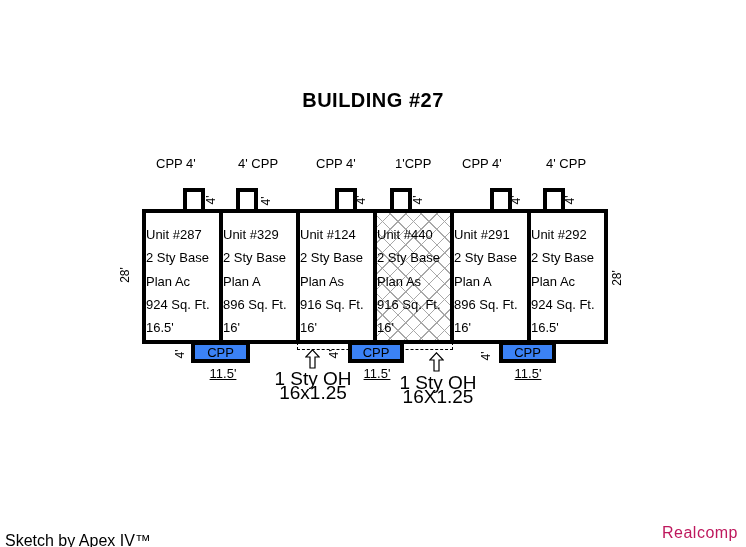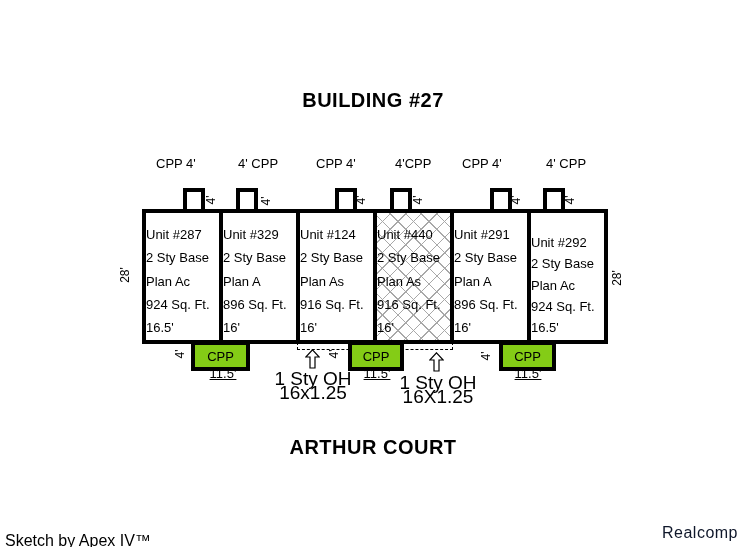--- a/index.html
+++ b/index.html
@@ -9,21 +9,21 @@
   .title{top:89px;left:0;width:746px;text-align:center;font-weight:bold;
     font-size:20px;letter-spacing:.5px;}
   .street{top:436px;left:0;width:746px;text-align:center;font-weight:bold;
     font-size:20px;letter-spacing:.5px;}
   
   .bldg{left:142px;top:209px;width:466px;height:135px;border:4px solid #000;
     box-sizing:border-box;display:flex;background:#fff;}
   .unit{flex:1 1 0;border-right:4px solid #000;box-sizing:border-box;
     display:flex;flex-direction:column;justify-content:space-between;
     font-size:13px;padding:14px 0 5px;}
-  .unit:last-child{border-right:none;margin-top:8px;}
+  .unit:last-child{border-right:none;}
   .unit div{white-space:nowrap;}
   .hatched{background-image:
     repeating-linear-gradient(45deg,transparent 0,transparent 10px,#a8a8a8 10px,#a8a8a8 11px),
     repeating-linear-gradient(-45deg,transparent 0,transparent 10px,#a8a8a8 10px,#a8a8a8 11px);}
   
   .chim{position:absolute;top:188px;width:22px;height:25px;border:4px solid #000;
     background:#fff;box-sizing:border-box;}
   .c1{left:183px}.c2{left:236px}.c3{left:335px}.c4{left:390px}.c5{left:490px}.c6{left:543px}
   .chimlbl{position:absolute;top:156px;font-size:13px;white-space:nowrap;}
   .l1{left:156px}.l2{left:238px}.l3{left:316px}.l4{left:395px}.l5{left:462px}.l6{left:546px}
@@ -34,48 +34,48 @@
   .s1{left:201px;top:192px}.s2{left:256px;top:193px}.s3{left:351px;top:192px}
   .s4{left:408px;top:192px}.s5{left:506px;top:192px}.s6{left:560px;top:192px}
   .rot28{position:absolute;width:30px;height:16px;display:flex;align-items:center;
     justify-content:center;font-size:12px;white-space:nowrap;
     transform:rotate(-90deg);transform-origin:center;}
   .d-left{left:110px;top:267px}.d-right{left:602px;top:270px}
   
   .dash{position:absolute;left:297px;top:342px;width:154px;height:7px;
     border:1px dashed #000;border-top:none;z-index:1;}
   
-  .porch{position:absolute;top:341px;height:30px;border:4px solid #000;background:#84cc16;
+  .porch{position:absolute;top:341px;height:22px;border:4px solid #000;background:#3b82f6;
     box-sizing:border-box;z-index:3;display:flex;align-items:center;justify-content:center;
     font-size:13px;}
   .p1{left:191px;width:59px}.p2{left:348px;width:56px}.p3{left:499px;width:57px}
   .pw{position:absolute;top:366px;font-size:13px;transform:translateX(-50%);white-space:nowrap;text-decoration:underline;}
   .pw1{left:223px}.pw2{left:377px}.pw3{left:528px}
   .b1{left:170px;top:346px}.b2{left:324px;top:346px}.b3{left:476px;top:348px}
   
   .arrow{position:absolute;z-index:4;}
   .a1{left:305px;top:349px}.a2{left:429px;top:352px}
   .oh{position:absolute;font-size:19px;line-height:14px;text-align:center;
     transform:translateX(-50%);z-index:4;white-space:nowrap;}
   .oh1{left:313px;top:372px}.oh2{left:438px;top:376px}
   
   .credit{left:5px;top:532px;font-size:16px;}
-  .wm{right:8px;top:524px;font-size:16px;color:#0f172a;letter-spacing:.5px;}
+  .wm{right:8px;top:524px;font-size:16px;color:#be185d;letter-spacing:.5px;}
 </style>
 </head>
 <body>
 
 <div class="canvas">
 
   <div class="abs title">BUILDING #27</div>
 
   <div class="chimlbl l1">CPP 4'</div>
   <div class="chimlbl l2">4' CPP</div>
   <div class="chimlbl l3">CPP 4'</div>
-  <div class="chimlbl l4">4'CPP</div>
+  <div class="chimlbl l4">1'CPP</div>
   <div class="chimlbl l5">CPP 4'</div>
   <div class="chimlbl l6">4' CPP</div>
 
   <div class="chim c1"></div>
   <div class="chim c2"></div>
   <div class="chim c3"></div>
   <div class="chim c4"></div>
   <div class="chim c5"></div>
   <div class="chim c6"></div>
 
@@ -157,18 +157,17 @@
 
   <div class="oh oh1">
     <div>1 Sty OH</div>
     <div>16x1.25</div>
   </div>
   <div class="oh oh2">
     <div>1 Sty OH</div>
     <div>16X1.25</div>
   </div>
 
-  <div class="abs street">ARTHUR COURT</div>
 
   <div class="abs credit">Sketch by Apex IV™</div>
   <div class="abs wm">Realcomp</div>
 
 </div>
 
 </body></html>

